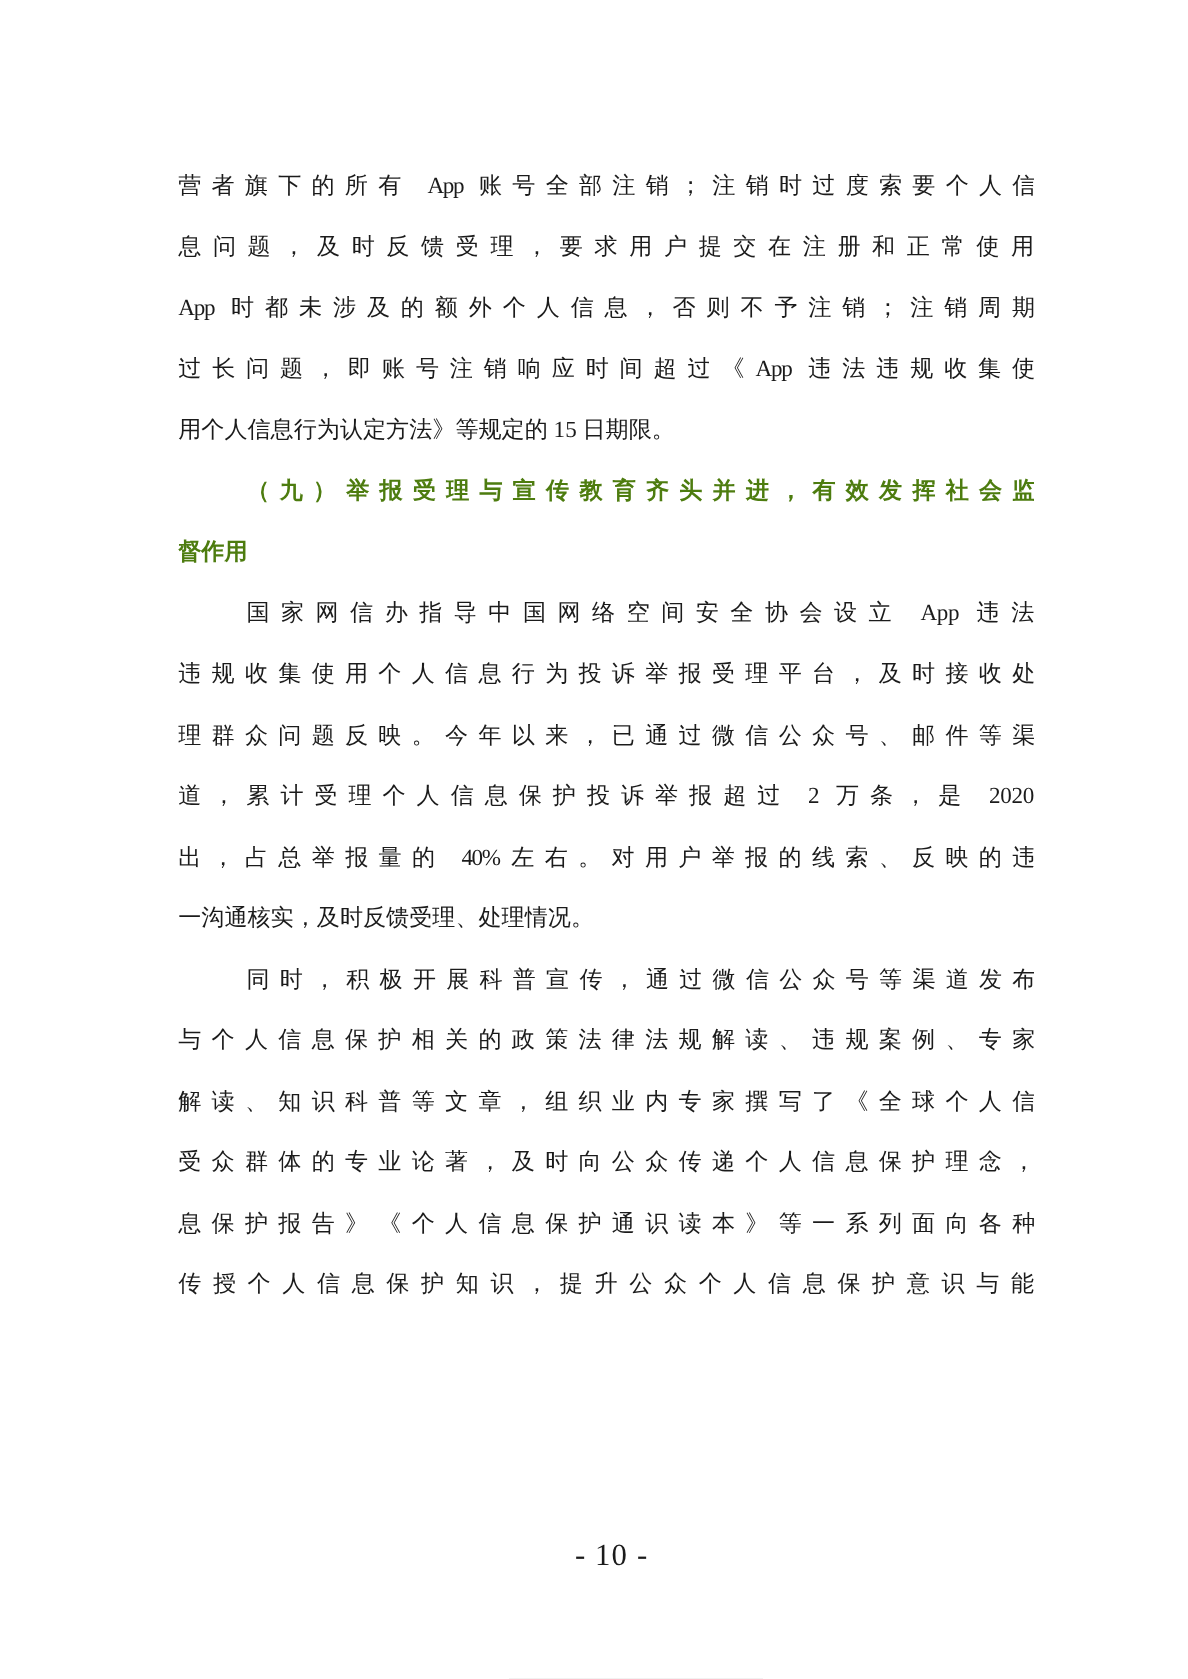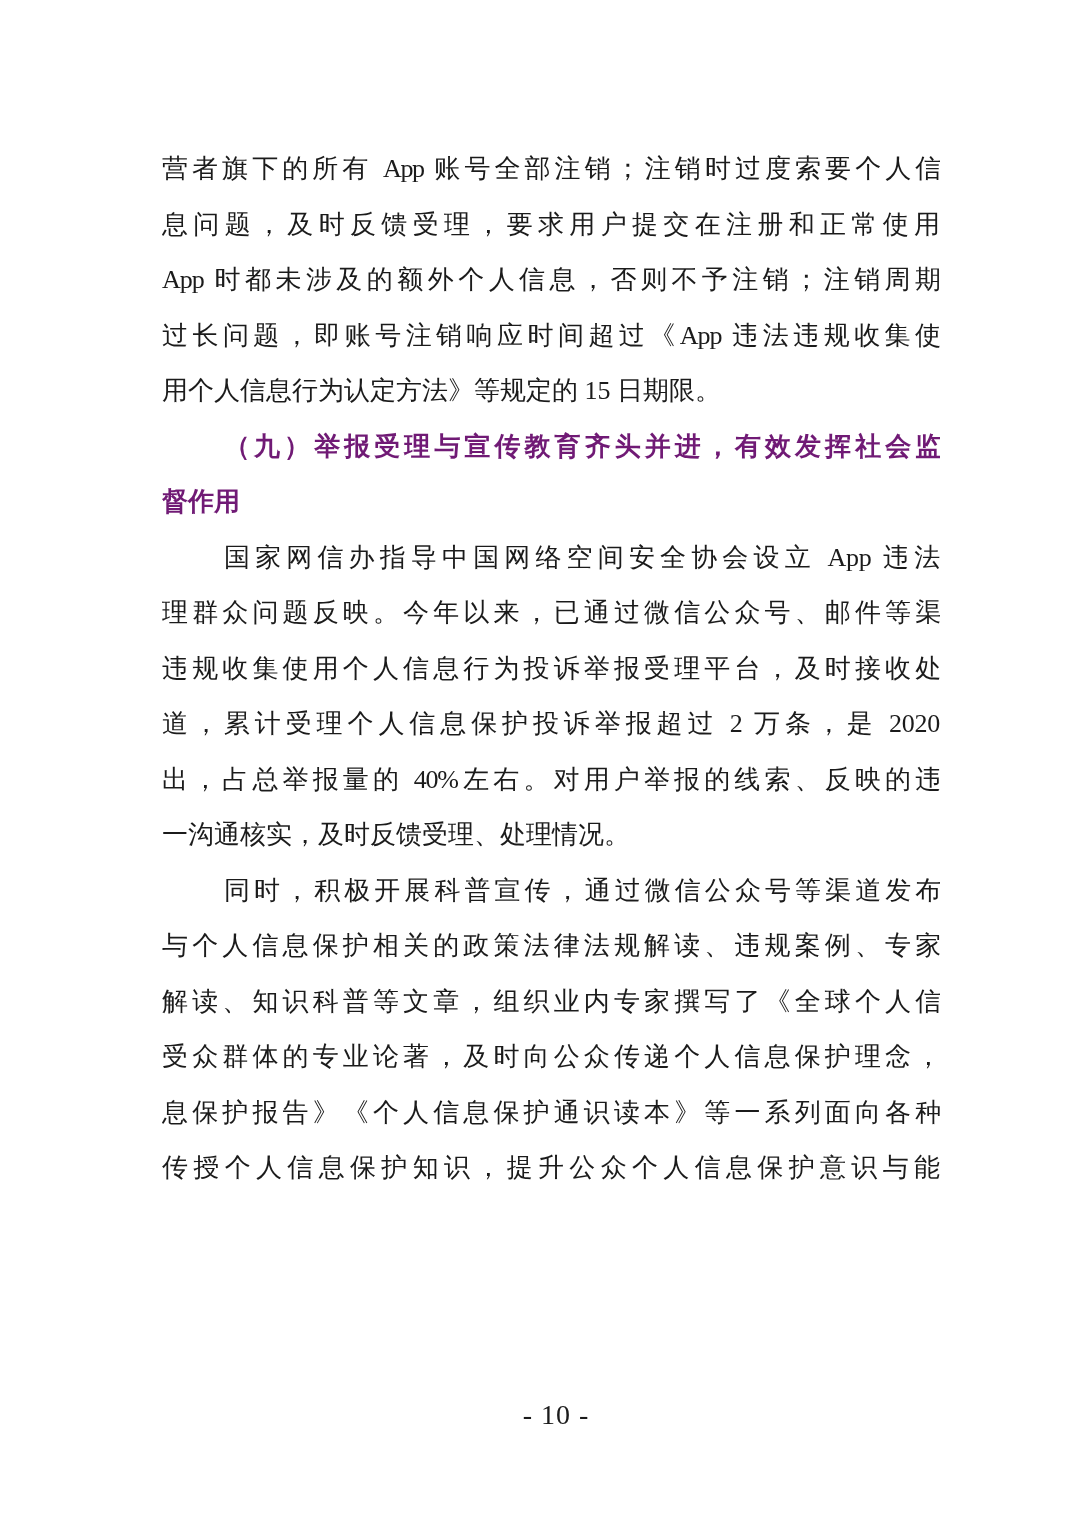--- a/index.html
+++ b/index.html
@@ -15,32 +15,32 @@
   }
   .text-block {
     position: absolute;
     left: 162px;
     top: 141px;
     width: 778px;
   }
   .ln {
     height: 55.5px;
     line-height: 55.5px;
-    font-size: 26px;
+    font-size: 21px;
     white-space: nowrap;
     overflow: hidden;
   }
   .jf {
     text-align: justify;
     text-align-last: justify;
   }
   .ind { text-indent: 62px; }
   .bold {
     font-weight: 700;
-    color: #701a75;
+    color: #4d7c0f;
   }
   .footer {
     position: absolute;
     top: 1398px;
     left: 0;
     width: 100%;
     text-align: center;
     font-size: 28px;
     line-height: 34px;
     color: #1b1b1b;
@@ -61,22 +61,22 @@
       <div class="ln">用个人信息行为认定方法》等规定的 15 日期限。</div>
     </div>
 
     <div>
       <div class="ln jf ind bold" style="letter-spacing: -1.26667px;">（九）举报受理与宣传教育齐头并进，有效发挥社会监</div>
       <div class="ln bold">督作用</div>
     </div>
 
     <div>
       <div class="ln jf ind" style="letter-spacing: -0.253846px;">国家网信办指导中国网络空间安全协会设立 App 违法</div>
+      <div class="ln jf" style="letter-spacing: -1.17692px;">违规收集使用个人信息行为投诉举报受理平台，及时接收处</div>
       <div class="ln jf" style="letter-spacing: -1.17692px;">理群众问题反映。今年以来，已通过微信公众号、邮件等渠</div>
-      <div class="ln jf" style="letter-spacing: -1.17692px;">违规收集使用个人信息行为投诉举报受理平台，及时接收处</div>
       <div class="ln jf" style="letter-spacing: -0.266667px;">道，累计受理个人信息保护投诉举报超过 2 万条，是 2020</div>
       <div class="ln jf" style="letter-spacing: -1.20714px;">出，占总举报量的 40%左右。对用户举报的线索、反映的违</div>
       <div class="ln">一沟通核实，及时反馈受理、处理情况。</div>
     </div>
 
     <div>
       <div class="ln jf ind" style="letter-spacing: -1.26667px;">同时，积极开展科普宣传，通过微信公众号等渠道发布</div>
       <div class="ln jf" style="letter-spacing: -1.17692px;">与个人信息保护相关的政策法律法规解读、违规案例、专家</div>
       <div class="ln jf" style="letter-spacing: -1.17692px;">解读、知识科普等文章，组织业内专家撰写了《全球个人信</div>
       <div class="ln jf" style="letter-spacing: -1.17692px;">受众群体的专业论著，及时向公众传递个人信息保护理念，</div>

